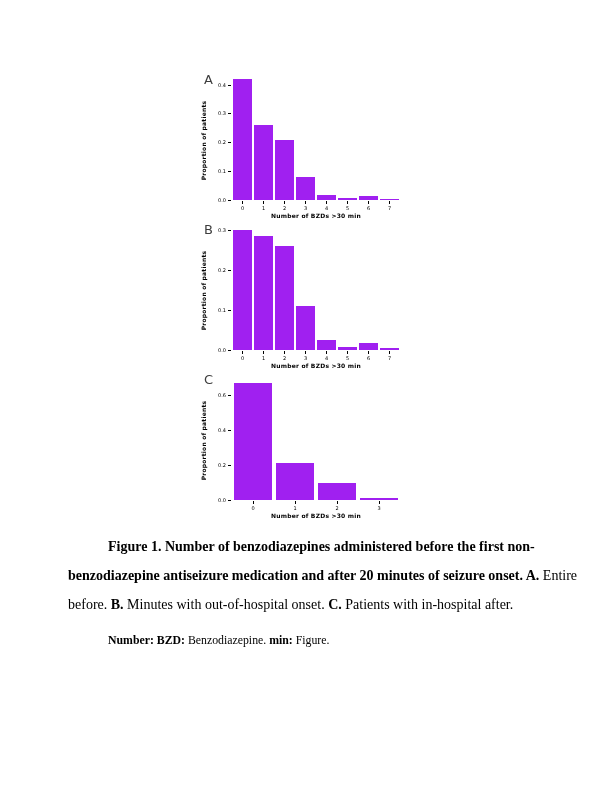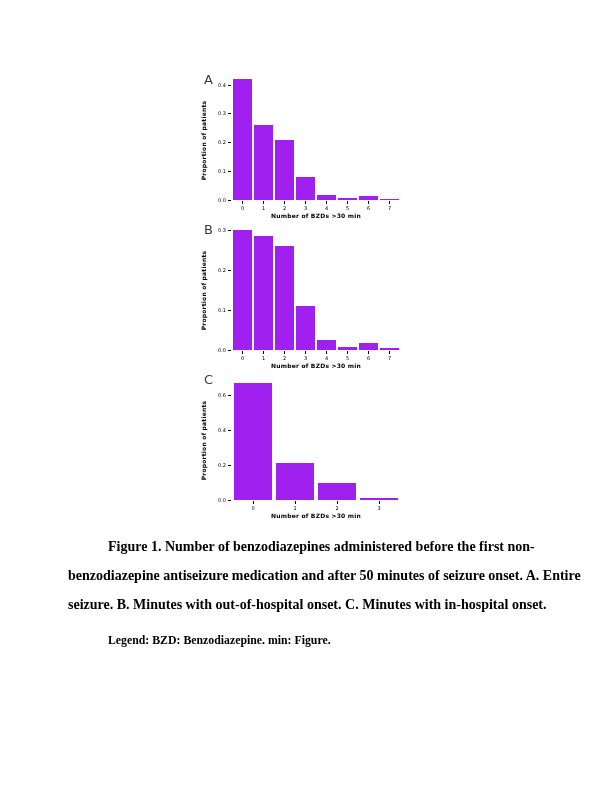--- a/index.html
+++ b/index.html
@@ -29,21 +29,21 @@
     position:absolute;left:42px;top:140px;width:168px;text-align:center;
     font-size:6px;font-weight:bold;line-height:7px;letter-spacing:.2px;
   }
 
   
   .caption{position:absolute;left:68px;top:532px;width:492px;font-size:14px;}
   .cap-line{white-space:nowrap;height:29px;line-height:29px;}
   .cap-line.first{text-indent:40px;}
   .legend-line{position:absolute;left:108px;top:632px;font-size:11.8px;white-space:nowrap;line-height:16px;}
   .seg-bold{font-weight:bold;}
-  .seg-reg{font-weight:bold;}
+  .seg-reg{font-weight:normal;}
 </style>
 </head>
 <body>
 
 <div class="page">
 
   <div class="chart" style="left:190px;top:72px;">
       <div class="panel-letter" style="color: rgb(61, 61, 61);">A</div>
       <div class="y-axis-label">Proportion of patients</div>
       <div class="ytick-label" style="top: 124.5px;">0.0</div>
@@ -142,19 +142,19 @@
       <div class="xtick-label" style="left: 99px;">1</div>
       <div class="xtick-mark" style="left: 146.5px;"></div>
       <div class="xtick-label" style="left: 141px;">2</div>
       <div class="xtick-mark" style="left: 188.5px;"></div>
       <div class="xtick-label" style="left: 183px;">3</div>
       <div class="x-axis-label">Number of BZDs &gt;30 min</div>
     </div>
 
   <div class="caption">
     <div class="cap-line first"><span class="seg-bold">Figure 1. Number of benzodiazepines administered before the first non-</span></div>
-    <div class="cap-line"><span class="seg-bold">benzodiazepine antiseizure medication and after 50 minutes of seizure onset. </span><span class="seg-bold">A. </span><span class="seg-reg">Entire</span></div>
-    <div class="cap-line"><span class="seg-reg">seizure. </span><span class="seg-bold">B. </span><span class="seg-reg">Minutes with out-of-hospital onset. </span><span class="seg-bold">C. </span><span class="seg-reg">Minutes with in-hospital onset.</span></div>
+    <div class="cap-line"><span class="seg-bold">benzodiazepine antiseizure medication and after 20 minutes of seizure onset. </span><span class="seg-bold">A. </span><span class="seg-reg">Entire</span></div>
+    <div class="cap-line"><span class="seg-reg">before. </span><span class="seg-bold">B. </span><span class="seg-reg">Minutes with out-of-hospital onset. </span><span class="seg-bold">C. </span><span class="seg-reg">Patients with in-hospital after.</span></div>
   </div>
 
-  <div class="legend-line"><span class="seg-bold">Legend: BZD: </span><span class="seg-reg">Benzodiazepine. </span><span class="seg-bold">min: </span><span class="seg-reg">Figure.</span></div>
+  <div class="legend-line"><span class="seg-bold">Number: BZD: </span><span class="seg-reg">Benzodiazepine. </span><span class="seg-bold">min: </span><span class="seg-reg">Figure.</span></div>
 
 </div>
 
 </body></html>

